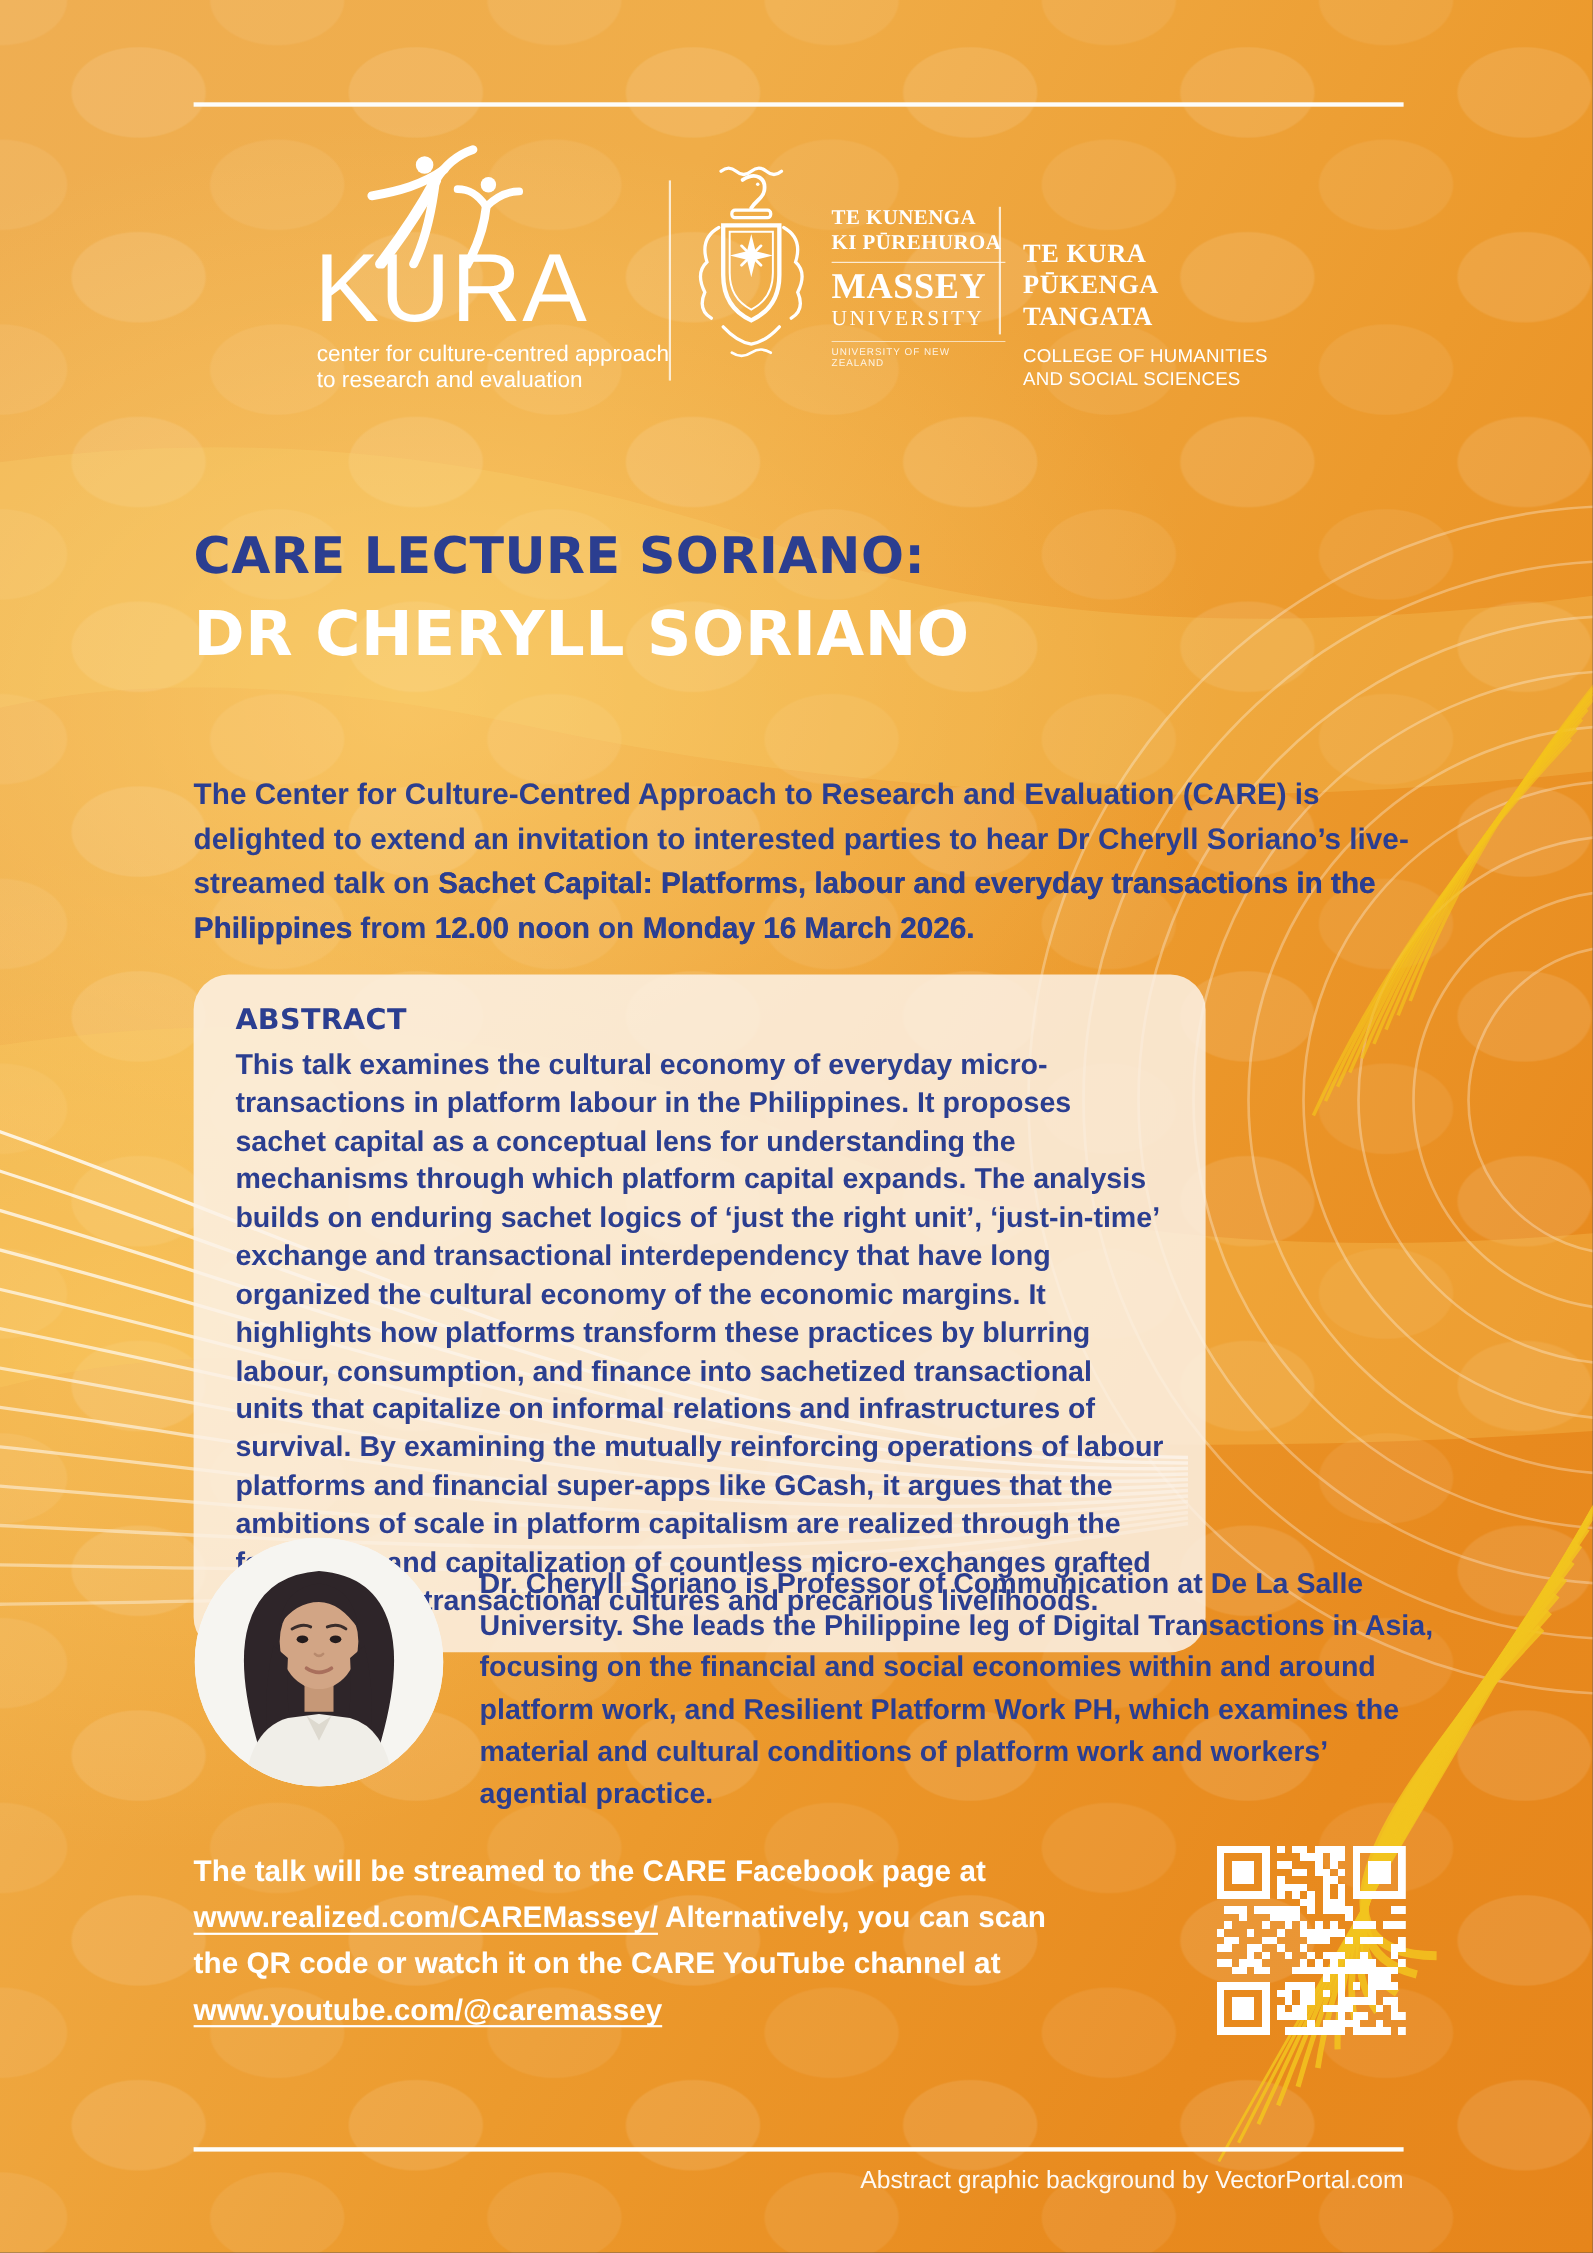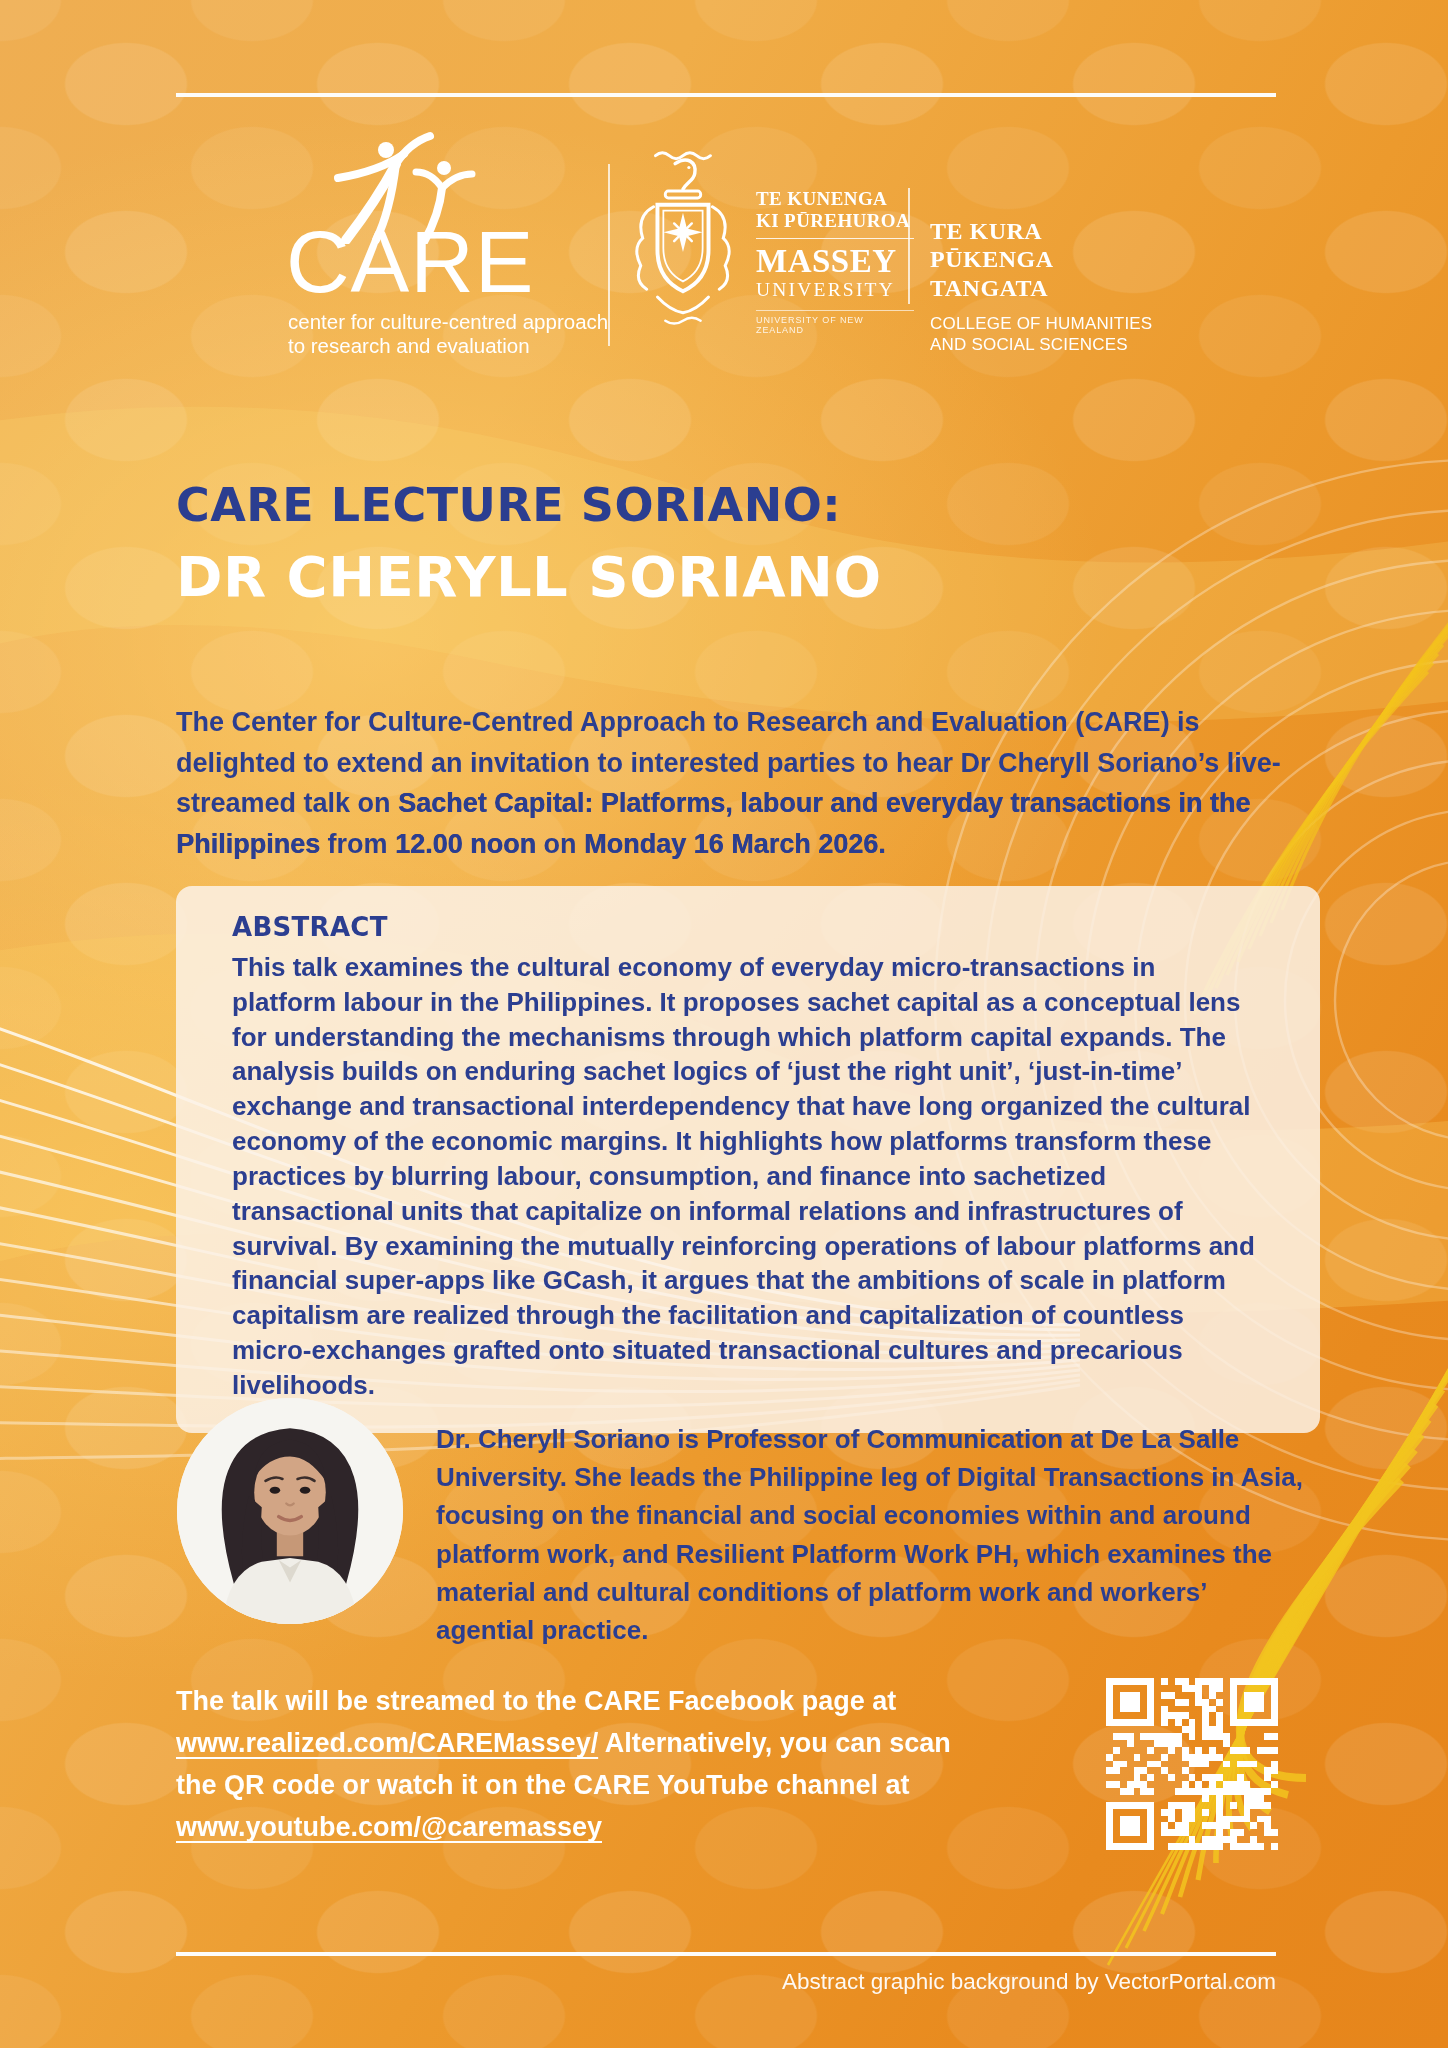--- a/index.html
+++ b/index.html
@@ -59,21 +59,21 @@
   
   .title-block{left:176px;top:478px;}
   .title-1{font-family:var(--heavy);font-weight:700;font-size:46px;letter-spacing:.5px;color:var(--blue);}
   .title-2{font-family:var(--heavy);font-weight:700;font-size:56px;letter-spacing:.5px;color:#fff;margin-top:12px;}
 
   
   .intro{left:176px;top:702px;width:1128px;font-size:27px;font-weight:700;line-height:1.5;color:var(--blue);}
   .intro .st{text-shadow:.4px 0 0 currentColor;}
 
   
-  .abstract-box{left:176px;top:886px;width:1144px;border-radius:16px;background:rgba(252,242,231,.85);padding:26px 56px 30px;}
+  .abstract-box{left:176px;top:886px;width:920px;border-radius:32px;background:rgba(252,242,231,.85);padding:26px 38px 30px;}
   .ab-head{font-family:var(--heavy);font-weight:700;font-size:26px;color:var(--blue);letter-spacing:.3px;}
   .ab-body{font-size:26px;font-weight:700;line-height:1.34;color:var(--blue);margin-top:8px;}
 
   
   .photo{left:177px;top:1398px;width:226px;height:226px;border-radius:50%;overflow:hidden;background:#f6f5f2;}
   .photo svg{display:block;width:100%;height:100%;}
   .bio-text{left:436px;top:1420px;width:868px;font-size:26px;font-weight:700;line-height:1.47;color:var(--blue);}
 
   
   .stream{left:176px;top:1680px;width:816px;font-size:27px;font-weight:700;line-height:1.56;color:#fff;}
@@ -144,21 +144,21 @@
         <path d="M44 118 C54 98 60 74 64 42" stroke-width="8"></path>
         <path d="M6 56 C30 52 52 46 72 32" stroke-width="8"></path>
         <path d="M64 42 C74 26 86 18 98 14" stroke-width="8"></path>
         <circle cx="54" cy="28" r="8" fill="#fff" stroke="none"></circle>
         <path d="M92 120 C102 102 108 86 110 66" stroke-width="8"></path>
         <path d="M110 66 C102 54 94 50 84 50" stroke-width="7"></path>
         <path d="M110 66 C120 56 130 52 140 52" stroke-width="7"></path>
         <circle cx="112" cy="46" r="7" fill="#fff" stroke="none"></circle>
       </g>
     </svg>
-    <div class="care-word">CARE</div>
+    <div class="care-word">KURA</div>
     <div class="care-tag">
       <div>center for culture-centred approach</div>
       <div>to research and evaluation</div>
     </div>
   </div>
 
   <div class="vdiv vdiv1"></div>
 
   <svg class="layer crest" viewBox="0 0 110 206">
     <g stroke="#fff" fill="none" stroke-linecap="round">

